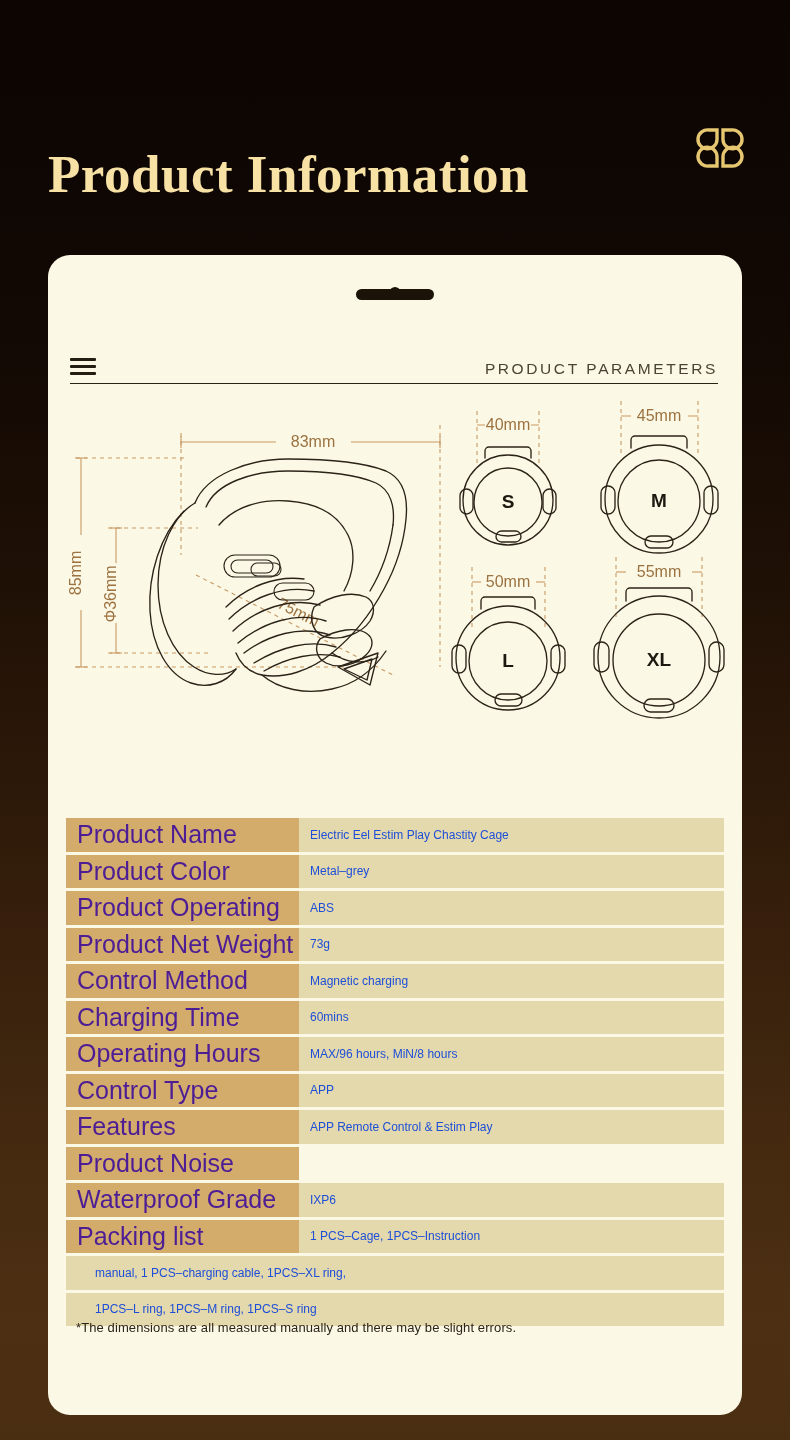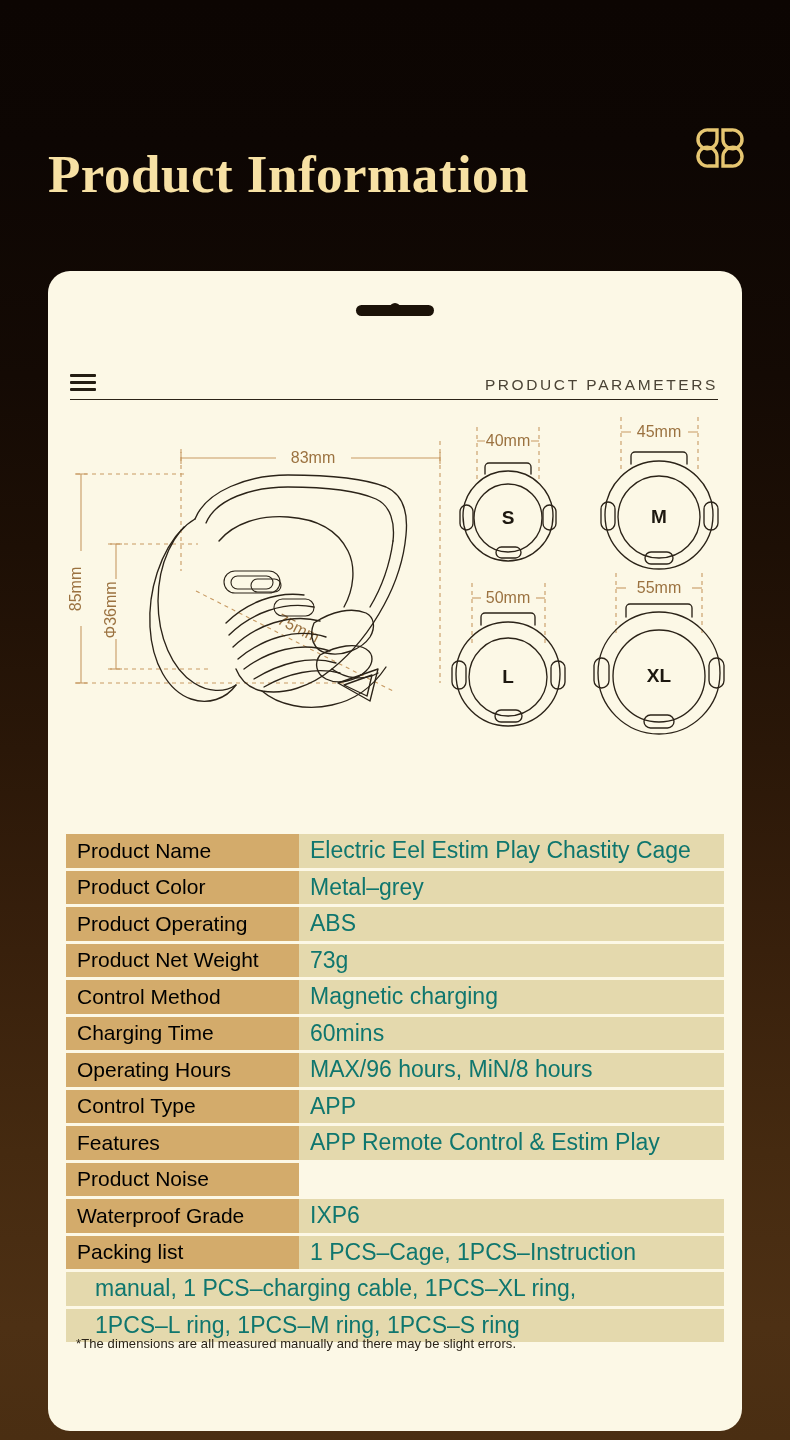--- a/index.html
+++ b/index.html
@@ -52,21 +52,20 @@
   
   .card {
     position: absolute;
     left: 48px;
     top: 255px;
     width: 694px;
     height: 1160px;
     background: #fcf8e6;
     border-radius: 22px;
     overflow: hidden;
-    margin-top: 16px;
   }
 
   
   .notch {
     position: absolute;
     left: 50%;
     top: 32px;
     transform: translateX(-50%);
     width: 78px;
     height: 13px;
@@ -147,33 +146,33 @@
   .spec-row {
     display: flex;
     height: 33.5px;
     margin-bottom: 3px;
     align-items: stretch;
   }
   .spec-label {
     width: 233px;
     flex: 0 0 233px;
     background: #d3ab6b;
-    color: #000000;
-    font-size: 21px;
+    color: #4c1d95;
+    font-size: 25px;
     display: flex;
     align-items: center;
     padding-left: 11px;
     box-sizing: border-box;
     text-align: right;
   }
   .spec-value {
     flex: 1;
     background: #e4d9ad;
-    color: #0f766e;
-    font-size: 23px;
+    color: #1d4ed8;
+    font-size: 12px;
     display: flex;
     align-items: center;
     padding-left: 11px;
     box-sizing: border-box;
   }
   .spec-row.full .spec-value {
     flex: 1;
     padding-left: 29px;
   }
   .footnote {

